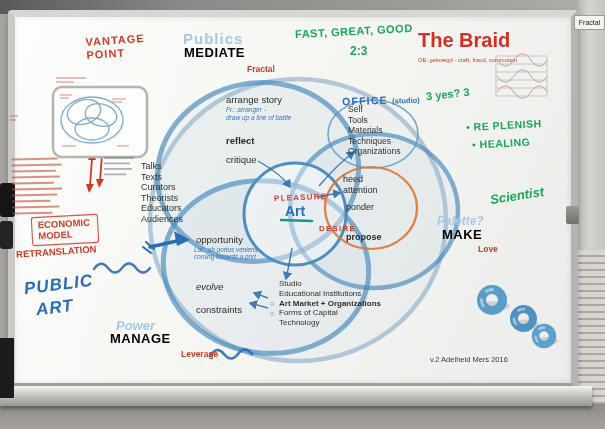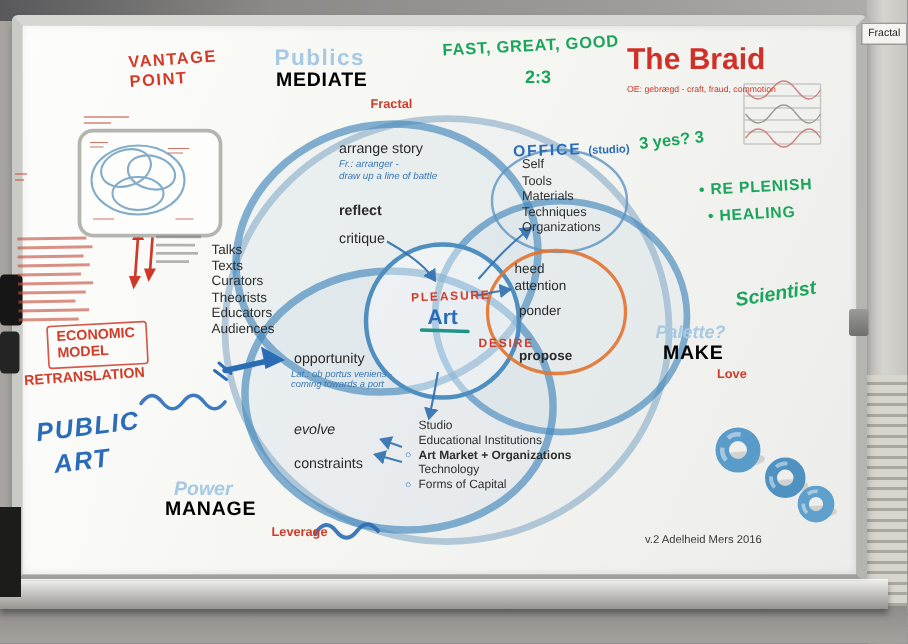--- a/index.html
+++ b/index.html
@@ -225,26 +225,26 @@
     </div>
     <div class="row">
       <span class="cmark"></span>
       <span>Educational Institutions</span>
     </div>
     <div class="row">
       <span class="cmark">○</span>
       <span class="bold">Art Market + Organizations</span>
     </div>
     <div class="row">
+      <span class="cmark">○</span>
+      <span>Forms of Capital</span>
+    </div>
+    <div class="row">
       <span class="cmark"></span>
       <span>Technology</span>
-    </div>
-    <div class="row">
-      <span class="cmark">○</span>
-      <span>Forms of Capital</span>
     </div>
   </div>
 
   <div class="abs ghost" style="left:116px;top:318px;font-size:13px;font-style:italic;">Power</div>
   <div class="abs big-label" style="left:110px;top:331px;">MANAGE</div>
   <div class="abs red-tag" style="left:181px;top:349px;">Leverage</div>
 
   <div class="abs hw-red pre" style="left:38px;top:218px;font-size:9.5px;line-height:11px;transform:rotate(-3deg);">ECONOMIC
 MODEL</div>
   <div class="abs hw-red" style="left:16px;top:246px;font-size:9.5px;transform:rotate(-4deg);">RETRANSLATION</div>

